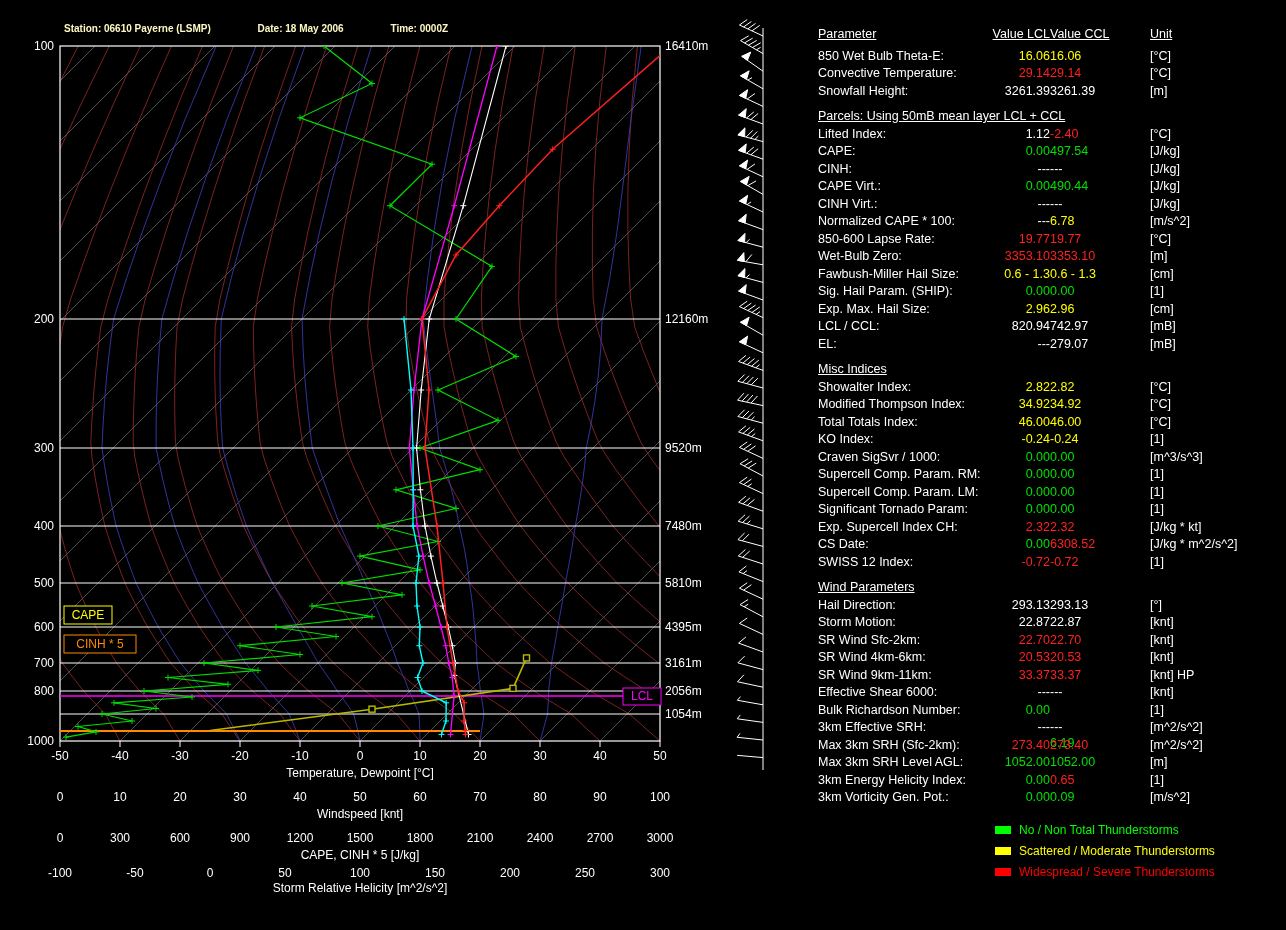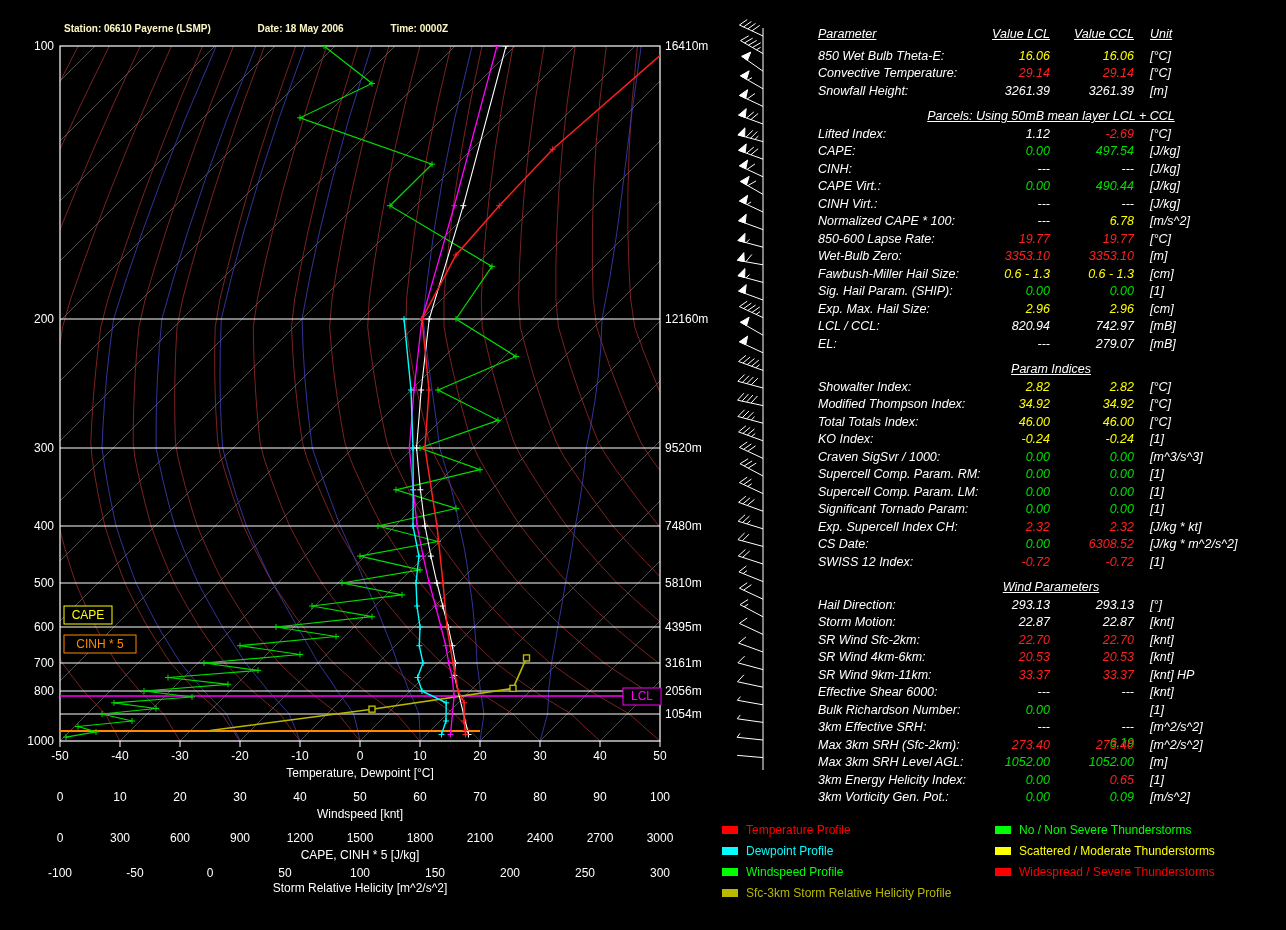--- a/index.html
+++ b/index.html
@@ -4,30 +4,30 @@
 <style>
   html,body{margin:0;padding:0;background:#000;}
   body{width:1286px;height:930px;position:relative;overflow:hidden;
        font-family:"Liberation Sans",sans-serif;}
   .screen{position:absolute;inset:0;background:#000;}
   .title{position:absolute;left:64px;top:11px;color:#fef9c3;font-size:10px;
          font-weight:bold;white-space:nowrap;margin-top:12px;}
   .title span{margin-right:44px;}
   #skewt{position:absolute;left:0;top:0;}
   .panel{position:absolute;left:818px;top:26px;width:466px;color:#fff;
-         font-size:12.5px;font-style:italic;}
+         font-size:12.5px;}
   .phead,.prow{display:flex;height:17.5px;line-height:17.5px;white-space:nowrap;}
   .phead{margin-bottom:4px;}
   .phead span{text-decoration:underline;}
   .c-label{flex:0 0 168px;}
   .c-lcl{flex:0 0 64px;text-align:right;}
-  .c-ccl{flex:0 0 84px;text-align:right;}
+  .c-ccl{flex:0 0 84px;}
   .c-unit{margin-left:16px;}
   .sec-title{text-decoration:underline;height:17.5px;line-height:17.5px;
-             margin-top:8px;text-align:center;}
+             margin-top:8px;}
   .legend{position:absolute;font-size:12px;}
   #legend-profiles{left:722px;top:820px;}
   #legend-storm{left:995px;top:820px;}
   .lrow{height:21px;line-height:21px;white-space:nowrap;}
   .swatch{display:inline-block;width:16px;height:8px;margin-right:8px;}
 </style>
 </head>
 <body>
 
 <div class="screen">
@@ -384,21 +384,21 @@
         <div class="prow">
           <span class="c-label">Snowfall Height:</span>
           <span class="c-lcl" style="color: rgb(255, 255, 255);">3261.39</span>
           <span class="c-ccl" style="color: rgb(255, 255, 255);">3261.39</span>
           <span class="c-unit">[m]</span>
         </div>
         <div class="sec-title">Parcels: Using 50mB mean layer LCL + CCL</div>
         <div class="prow">
           <span class="c-label">Lifted Index:</span>
           <span class="c-lcl" style="color: rgb(255, 255, 255);">1.12</span>
-          <span class="c-ccl" style="color: rgb(255, 32, 32);">-2.69</span>
+          <span class="c-ccl" style="color: rgb(255, 32, 32);">-2.40</span>
           <span class="c-unit">[°C]</span>
         </div>
         <div class="prow">
           <span class="c-label">CAPE:</span>
           <span class="c-lcl" style="color: rgb(0, 224, 0);">0.00</span>
           <span class="c-ccl" style="color: rgb(0, 224, 0);">497.54</span>
           <span class="c-unit">[J/kg]</span>
         </div>
         <div class="prow">
           <span class="c-label">CINH:</span>
@@ -459,21 +459,21 @@
           <span class="c-lcl" style="color: rgb(255, 255, 255);">820.94</span>
           <span class="c-ccl" style="color: rgb(255, 255, 255);">742.97</span>
           <span class="c-unit">[mB]</span>
         </div>
         <div class="prow">
           <span class="c-label">EL:</span>
           <span class="c-lcl" style="color: rgb(255, 255, 255);">---</span>
           <span class="c-ccl" style="color: rgb(255, 255, 255);">279.07</span>
           <span class="c-unit">[mB]</span>
         </div>
-        <div class="sec-title">Param Indices</div>
+        <div class="sec-title">Misc Indices</div>
         <div class="prow">
           <span class="c-label">Showalter Index:</span>
           <span class="c-lcl" style="color: rgb(255, 255, 0);">2.82</span>
           <span class="c-ccl" style="color: rgb(255, 255, 0);">2.82</span>
           <span class="c-unit">[°C]</span>
         </div>
         <div class="prow">
           <span class="c-label">Modified Thompson Index:</span>
           <span class="c-lcl" style="color: rgb(255, 255, 0);">34.92</span>
           <span class="c-ccl" style="color: rgb(255, 255, 0);">34.92</span>
@@ -602,25 +602,19 @@
         </div>
         <div class="prow">
           <span class="c-label">3km Vorticity Gen. Pot.:</span>
           <span class="c-lcl" style="color: rgb(0, 224, 0);">0.00</span>
           <span class="c-ccl" style="color: rgb(0, 224, 0);">0.09</span>
           <span class="c-unit">[m/s^2]</span>
         </div>
       </div>
   </div>
 
-  <div id="legend-profiles" class="legend">
-      <div class="lrow"><span class="swatch" style="background: rgb(255, 0, 0);"></span><span style="color: rgb(255, 0, 0);">Temperature Profile</span></div>
-      <div class="lrow"><span class="swatch" style="background: rgb(0, 255, 255);"></span><span style="color: rgb(0, 255, 255);">Dewpoint Profile</span></div>
-      <div class="lrow"><span class="swatch" style="background: rgb(0, 255, 0);"></span><span style="color: rgb(0, 255, 0);">Windspeed Profile</span></div>
-      <div class="lrow"><span class="swatch" style="background: rgb(184, 184, 0);"></span><span style="color: rgb(184, 184, 0);">Sfc-3km Storm Relative Helicity Profile</span></div>
-    </div>
   <div id="legend-storm" class="legend">
-      <div class="lrow"><span class="swatch" style="background: rgb(0, 255, 0);"></span><span style="color: rgb(0, 255, 0);">No / Non Severe Thunderstorms</span></div>
+      <div class="lrow"><span class="swatch" style="background: rgb(0, 255, 0);"></span><span style="color: rgb(0, 255, 0);">No / Non Total Thunderstorms</span></div>
       <div class="lrow"><span class="swatch" style="background: rgb(255, 255, 0);"></span><span style="color: rgb(255, 255, 0);">Scattered / Moderate Thunderstorms</span></div>
       <div class="lrow"><span class="swatch" style="background: rgb(255, 0, 0);"></span><span style="color: rgb(255, 0, 0);">Widespread / Severe Thunderstorms</span></div>
     </div>
 
 </div>
 
 </body></html>

